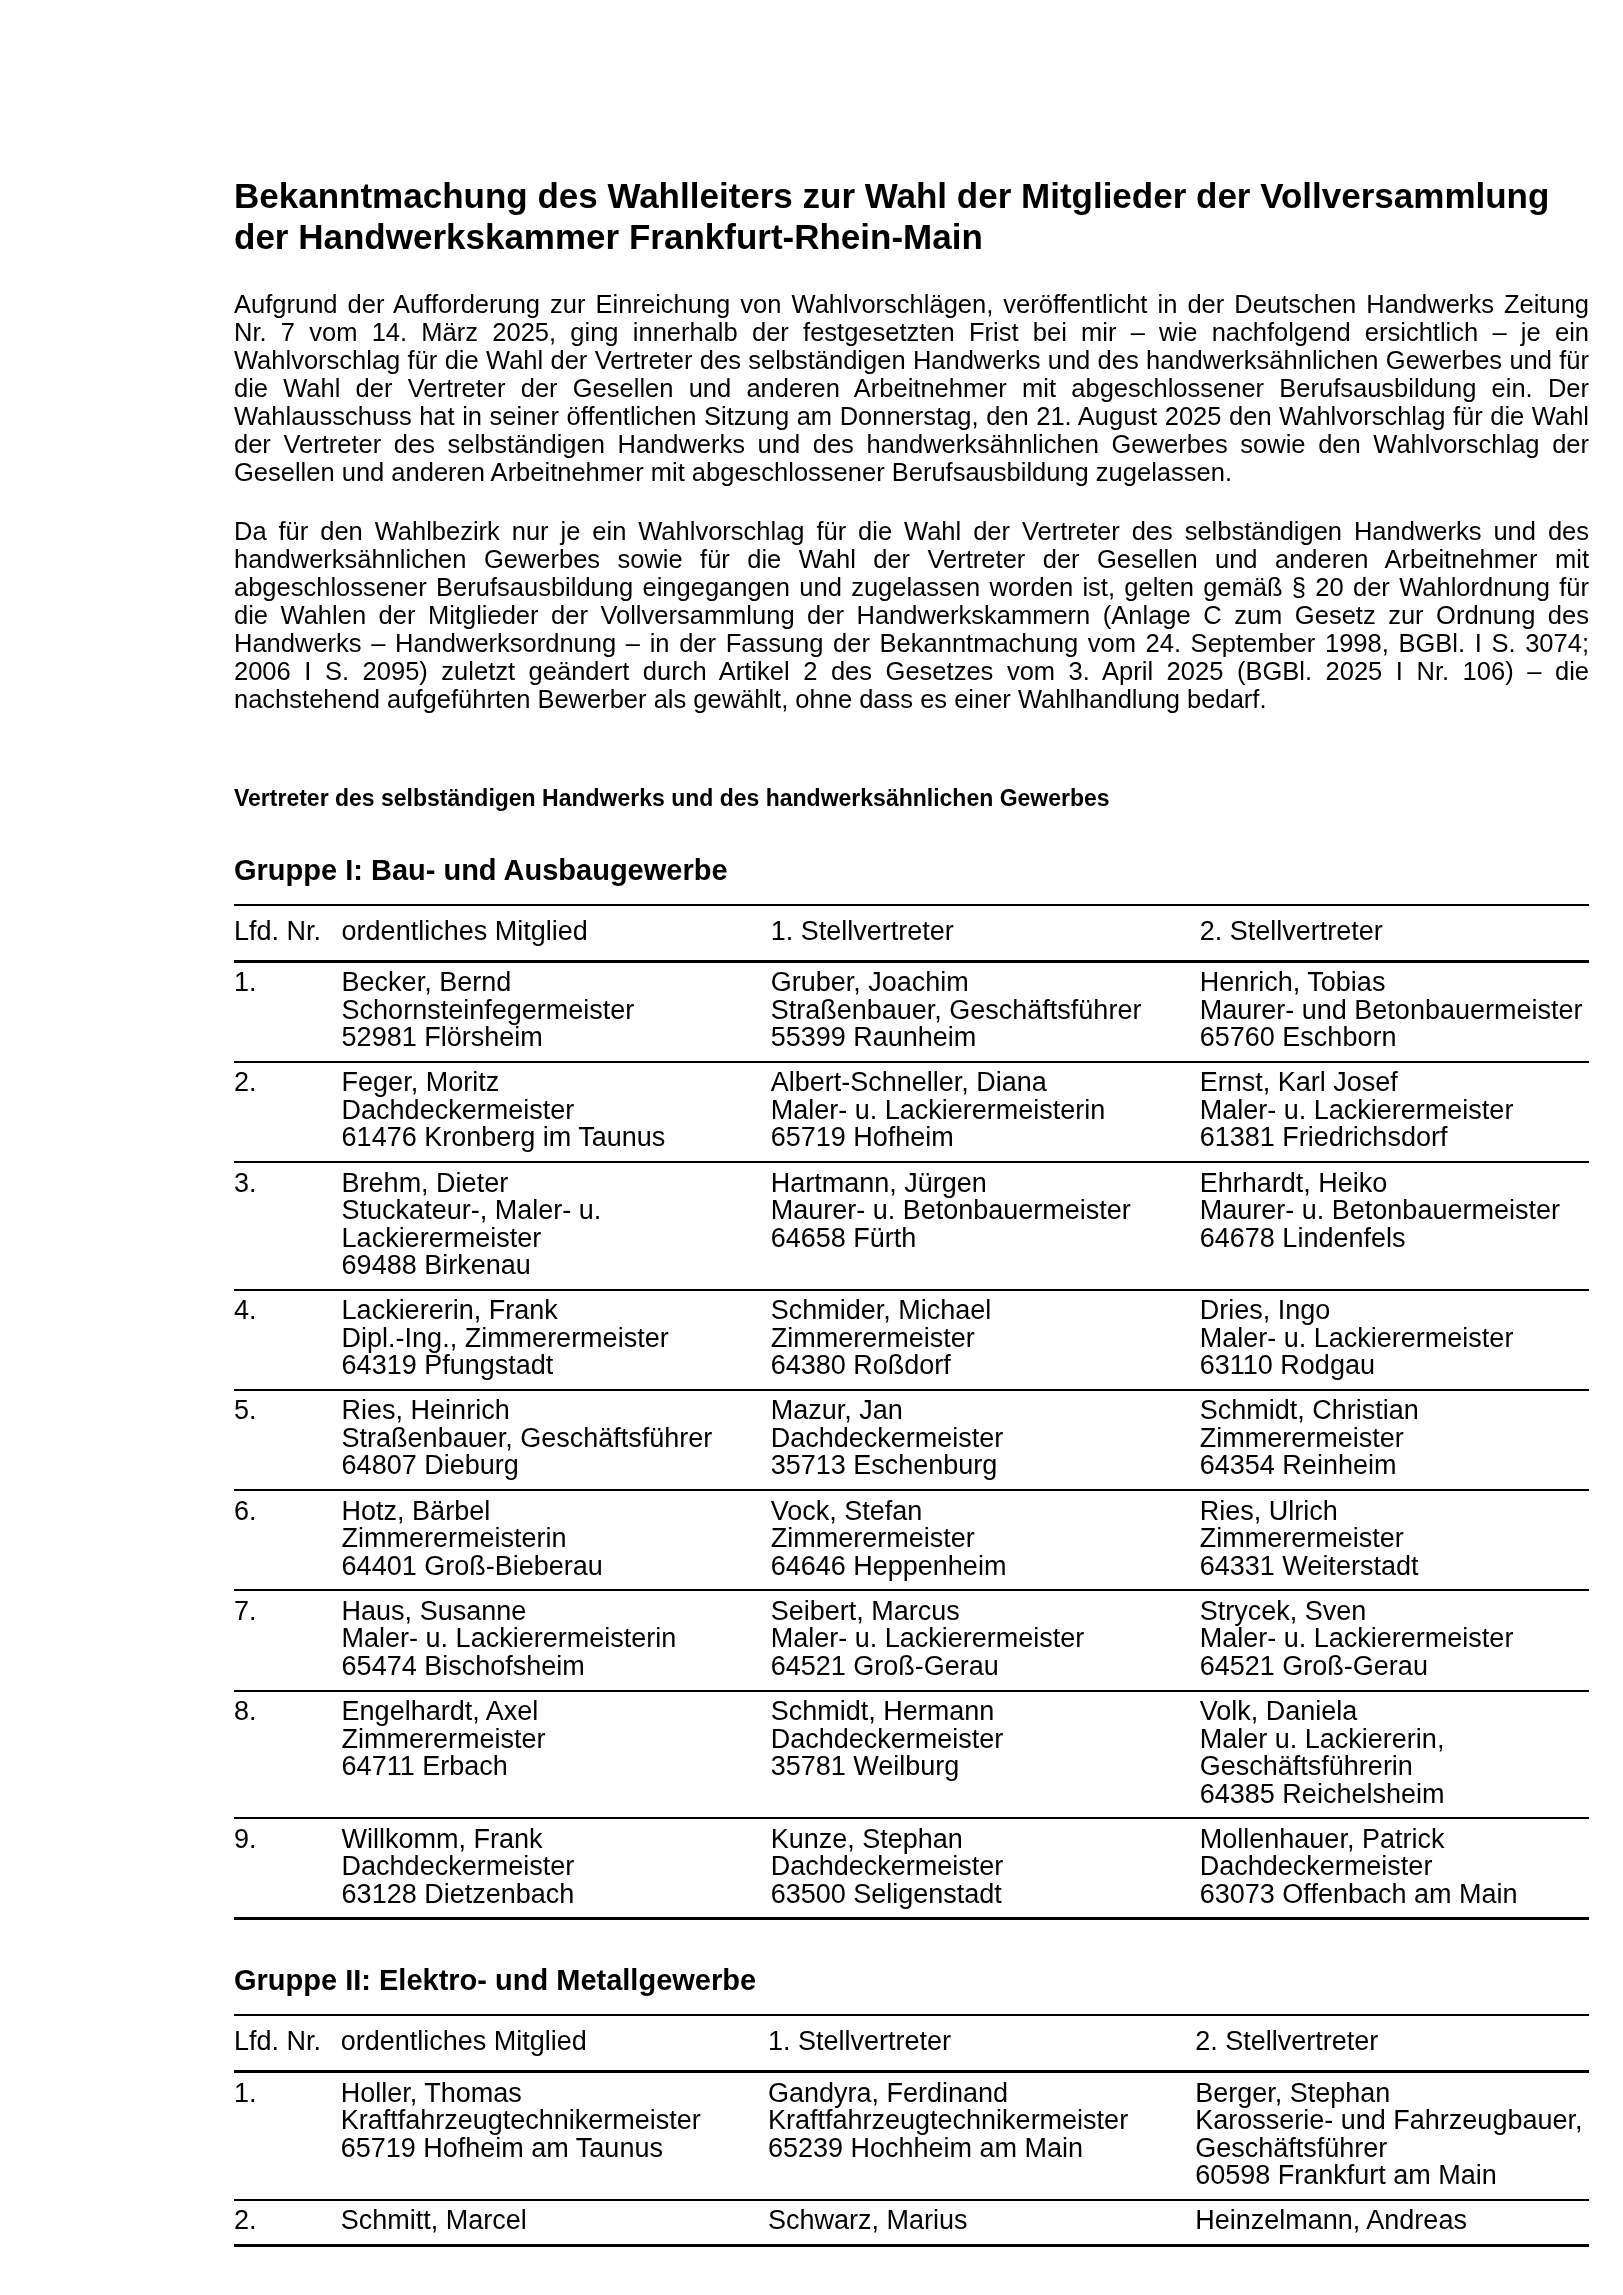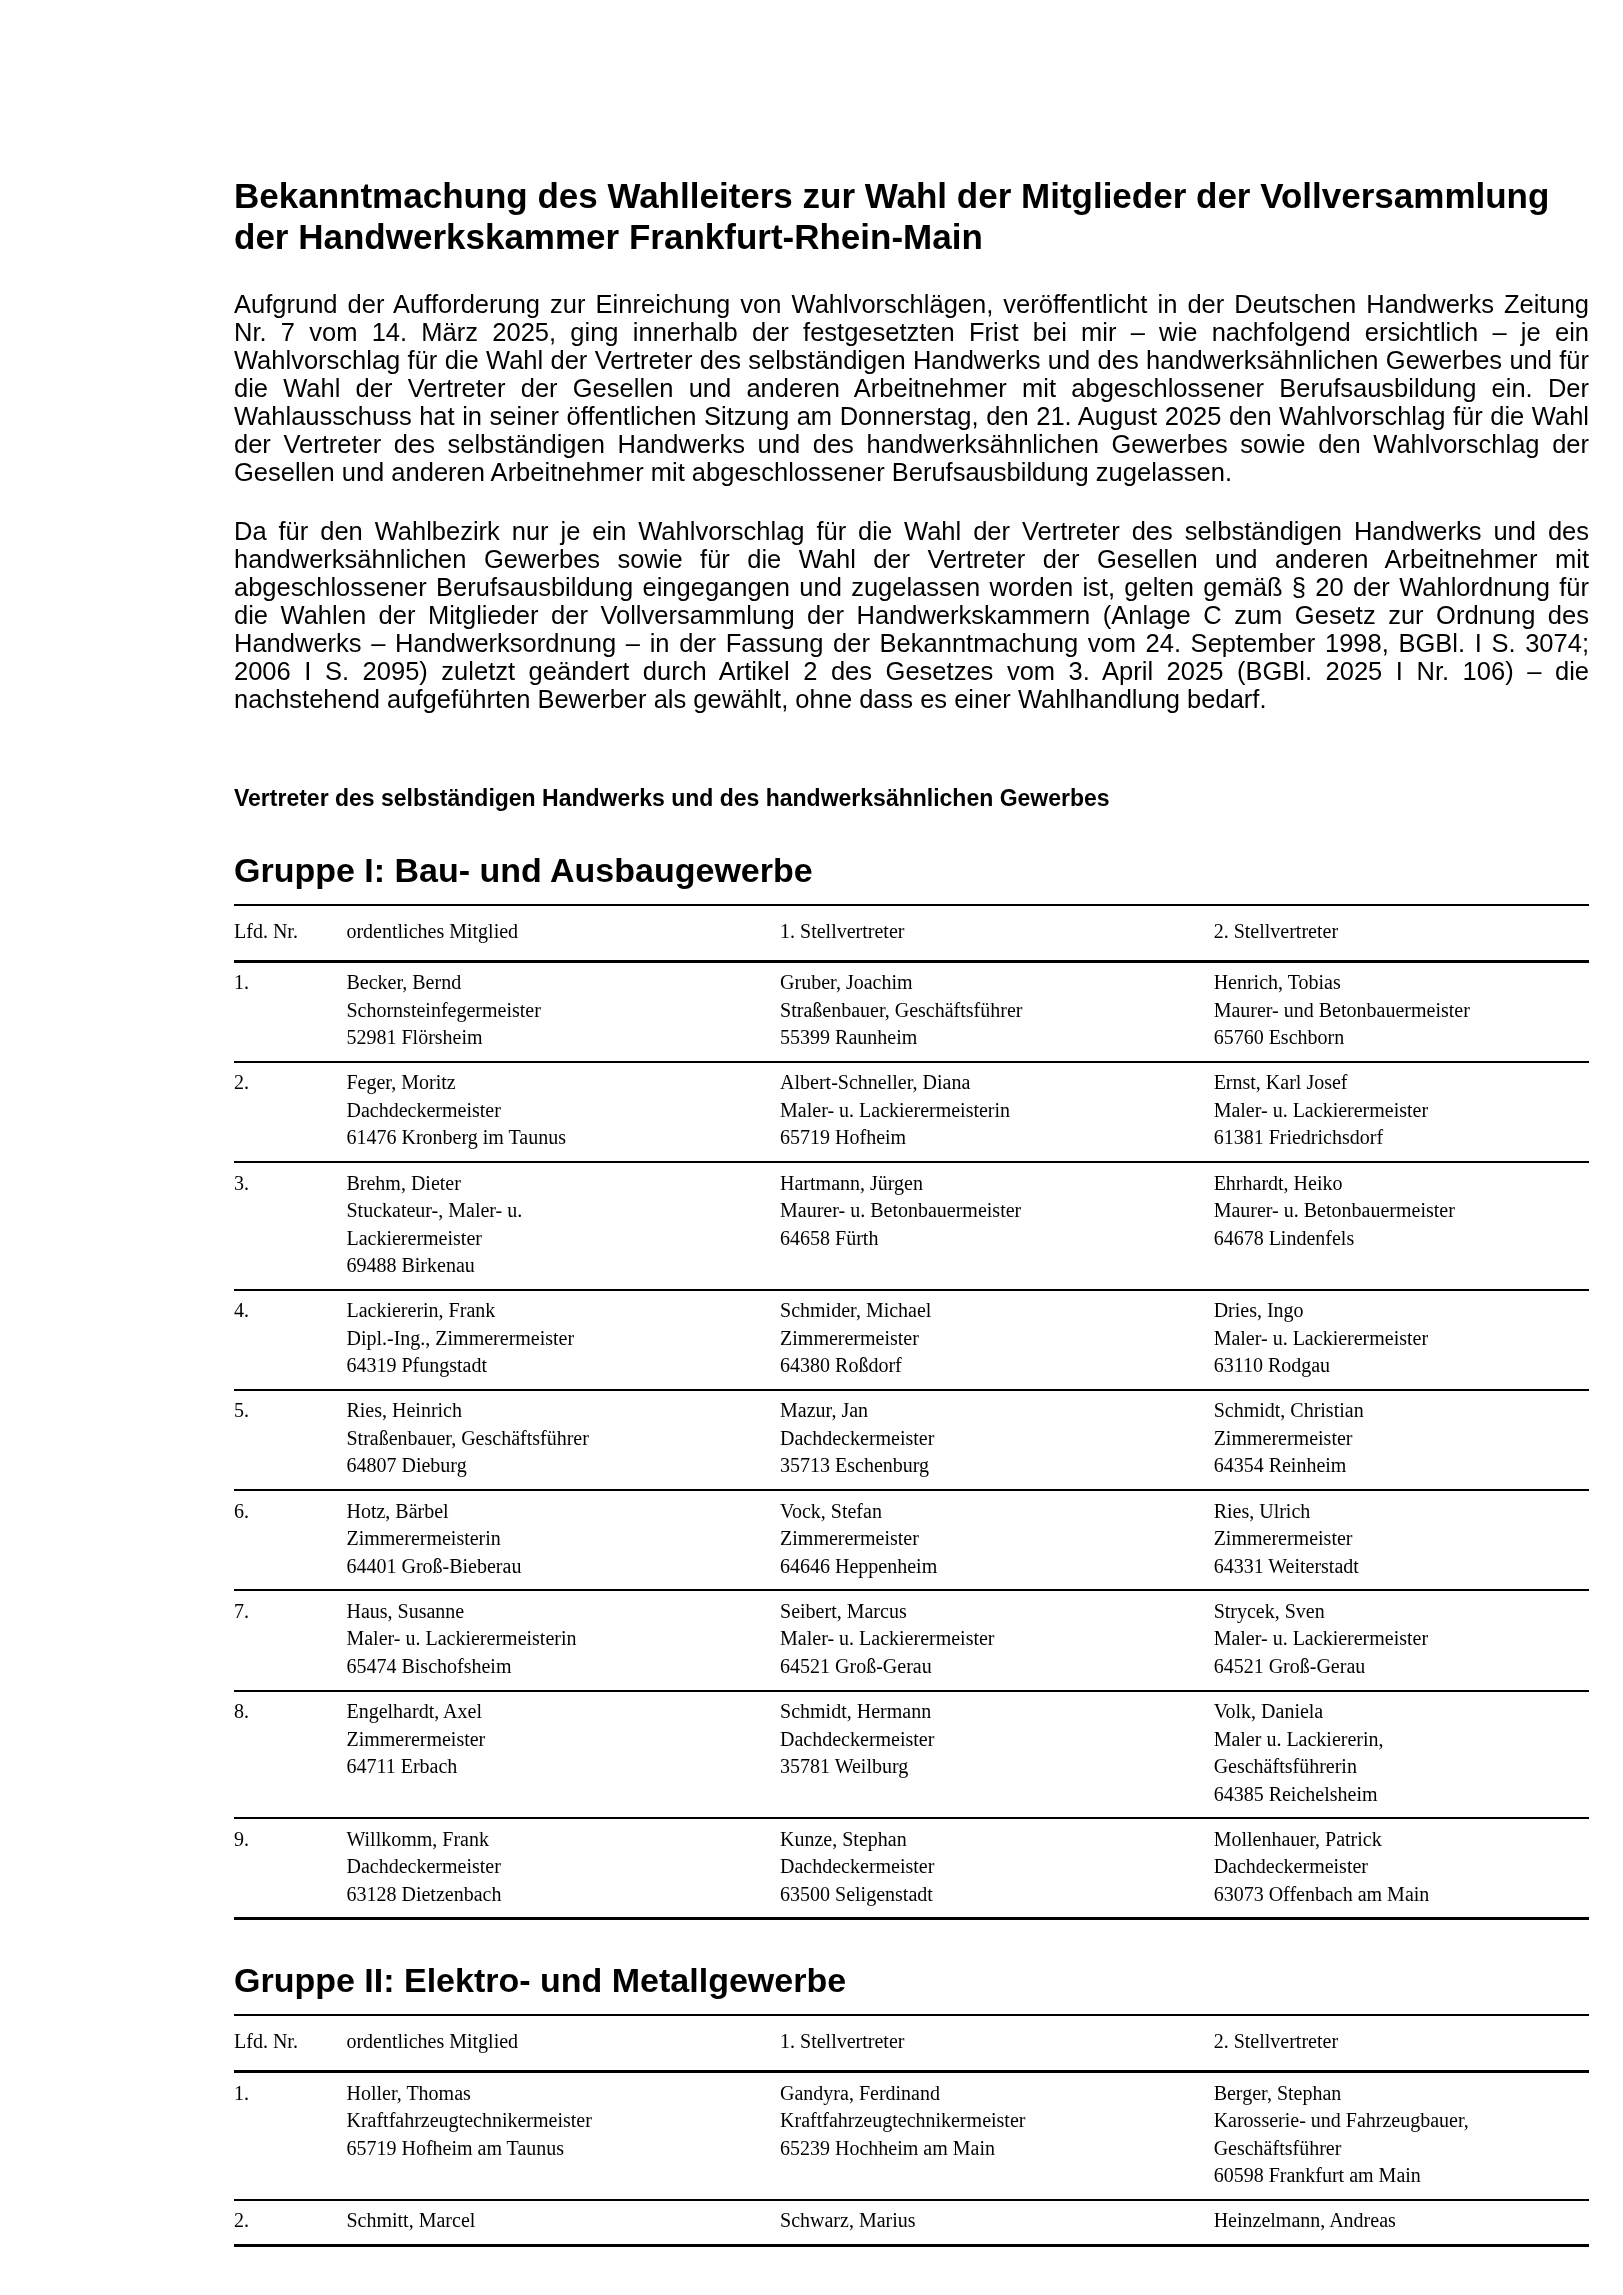--- a/index.html
+++ b/index.html
@@ -29,33 +29,32 @@
     text-align: justify;
   }
   p.body-par.last-par { margin-bottom: 68px; }
   h2.section-heading {
     font-size: 23px;
     line-height: 35px;
     font-weight: bold;
     margin: 0 0 37px 0;
   }
   h3.group-heading {
-    font-size: 34px;
+    font-size: 29px;
     line-height: 34px;
     font-weight: bold;
     margin: 0 0 17px 0;
   }
   table.member-table {
     width: 100%;
     border-collapse: collapse;
     border-top: 2.6px solid #000;
     margin: 0 0 43px 0;
-    font-size: 20px;
+    font-size: 27px;
     line-height: 27.5px;
-    font-family: Liberation Serif, serif;
   }
   table.member-table thead td {
     padding: 11.8px 6.5px 14.4px 0;
     border-bottom: 3.9px solid #000;
     vertical-align: top;
     font-weight: normal;
   }
   table.member-table tbody td {
     padding: 6.5px 6.5px 9.2px 0;
     border-bottom: 2.6px solid #000;

